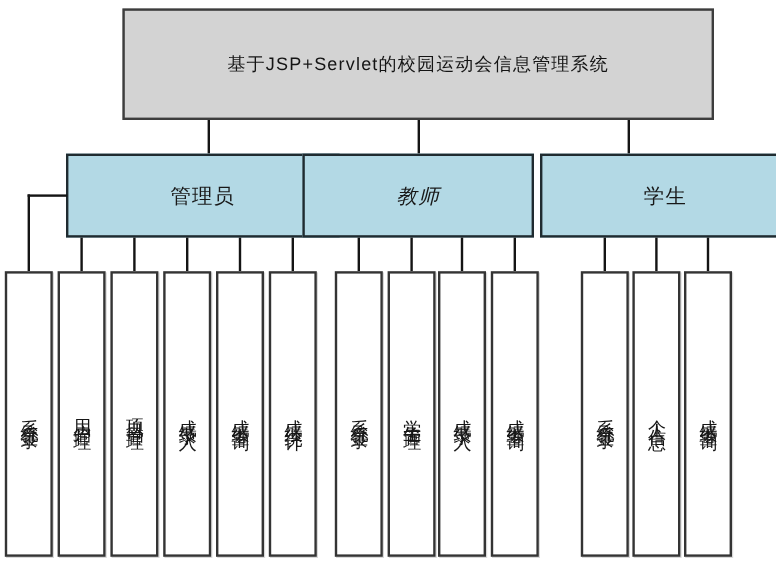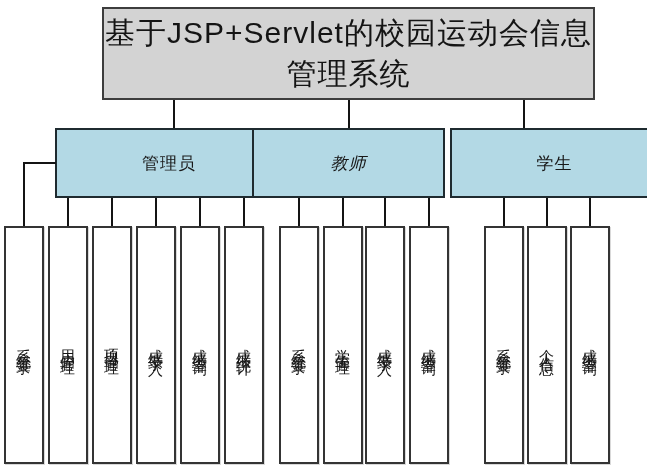--- a/index.html
+++ b/index.html
@@ -22,21 +22,21 @@
     display: flex;
     align-items: center;
     justify-content: center;
     text-align: center;
   }
   .root-box {
     left: 102px; top: 7px;
     width: 493px; height: 93px;
     background: #d3d3d3;
     border: 2px solid #3d3d3d;
-    font-size: 30px;
+    font-size: 15px;
     font-weight: 300;
     letter-spacing: 1px;
     color: #141414;
   }
   .branch-box {
     top: 128px;
     height: 70px;
     background: #b3d9e5;
     border: 2px solid #1f2b30;
     font-size: 17px;

